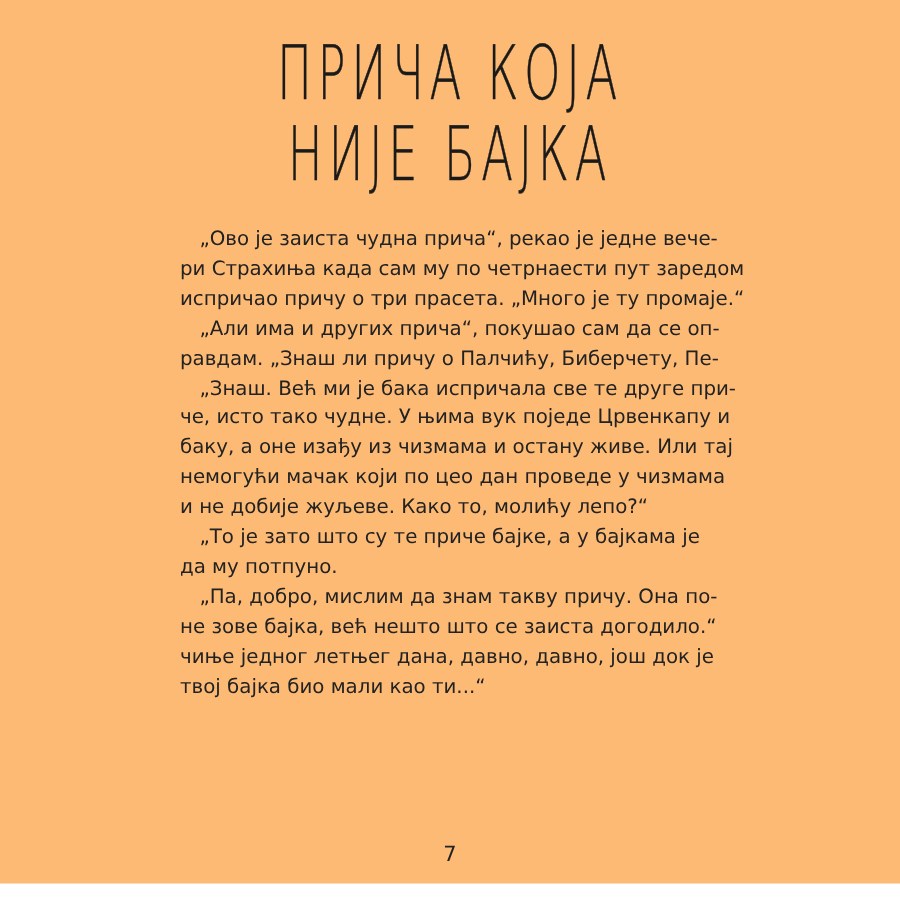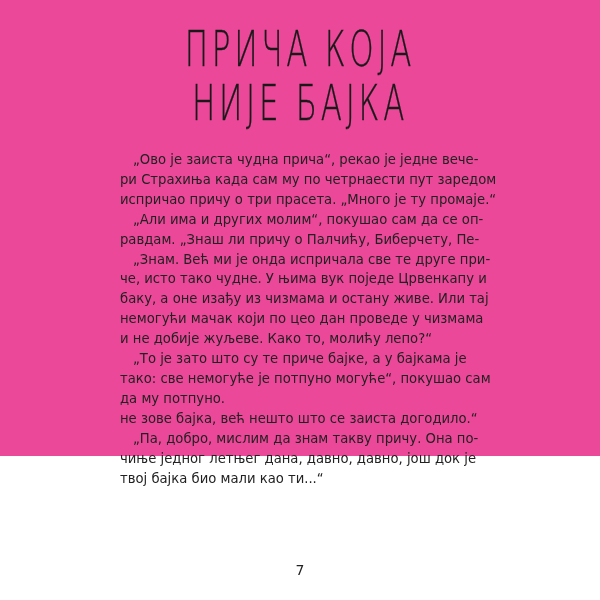--- a/index.html
+++ b/index.html
@@ -1,17 +1,17 @@
 <!DOCTYPE html>
 <html><head>
   <meta charset="utf-8">
   <style>
     html, body { margin: 0; padding: 0; background: #ffffff; }
     body { width: 600px; height: 600px; position: relative; overflow: hidden; }
-    .page { position: absolute; left: 0; top: 0; width: 600px; height: 456px; background: #ec4899; }
+    .page { position: absolute; left: 0; top: 0; width: 600px; height: 589px; background: #fdba74; }
     .title {
       position: absolute; left: 0; width: 600px; top: 22px;
       text-align: center;
       font-family: "DejaVu Sans", sans-serif;
       font-weight: normal;
       color: #1a1a1a;
     }
     .title-line {
       display: block;
       font-size: 50px;
@@ -45,30 +45,29 @@
 <div class="page">
   <div class="title">
     <span class="title-line">ПРИЧА КОЈА</span>
     <span class="title-line">НИЈЕ БАЈКА</span>
   </div>
 
   <div class="body-text" id="body-text">
       <span class="line indent">„Ово је заиста чудна прича“, рекао је једне вече-</span>
       <span class="line">ри Страхиња када сам му по четрнаести пут заредом</span>
       <span class="line last">испричао причу о три прасета. „Много је ту промаје.“</span>
-      <span class="line indent">„Али има и других молим“, покушао сам да се оп-</span>
+      <span class="line indent">„Али има и других прича“, покушао сам да се оп-</span>
       <span class="line">равдам. „Знаш ли причу о Палчићу, Биберчету, Пе-</span>
-      <span class="line indent">„Знам. Већ ми је онда испричала све те друге при-</span>
+      <span class="line indent">„Знаш. Већ ми је бака испричала све те друге при-</span>
       <span class="line">че, исто тако чудне. У њима вук поједе Црвенкапу и</span>
       <span class="line">баку, а оне изађу из чизмама и остану живе. Или тај</span>
       <span class="line">немогући мачак који по цео дан проведе у чизмама</span>
       <span class="line last">и не добије жуљеве. Како то, молићу лепо?“</span>
       <span class="line indent">„То је зато што су те приче бајке, а у бајкама је</span>
-      <span class="line">тако: све немогуће је потпуно могуће“, покушао сам</span>
       <span class="line last">да му потпуно.</span>
+      <span class="line indent">„Па, добро, мислим да знам такву причу. Она по-</span>
       <span class="line last">не зове бајка, већ нешто што се заиста догодило.“</span>
-      <span class="line indent">„Па, добро, мислим да знам такву причу. Она по-</span>
       <span class="line">чиње једног летњег дана, давно, давно, још док је</span>
       <span class="line last">твој бајка био мали као ти...“</span>
     </div>
 
   <div class="page-number">7</div>
 </div>
 
 </body></html>

